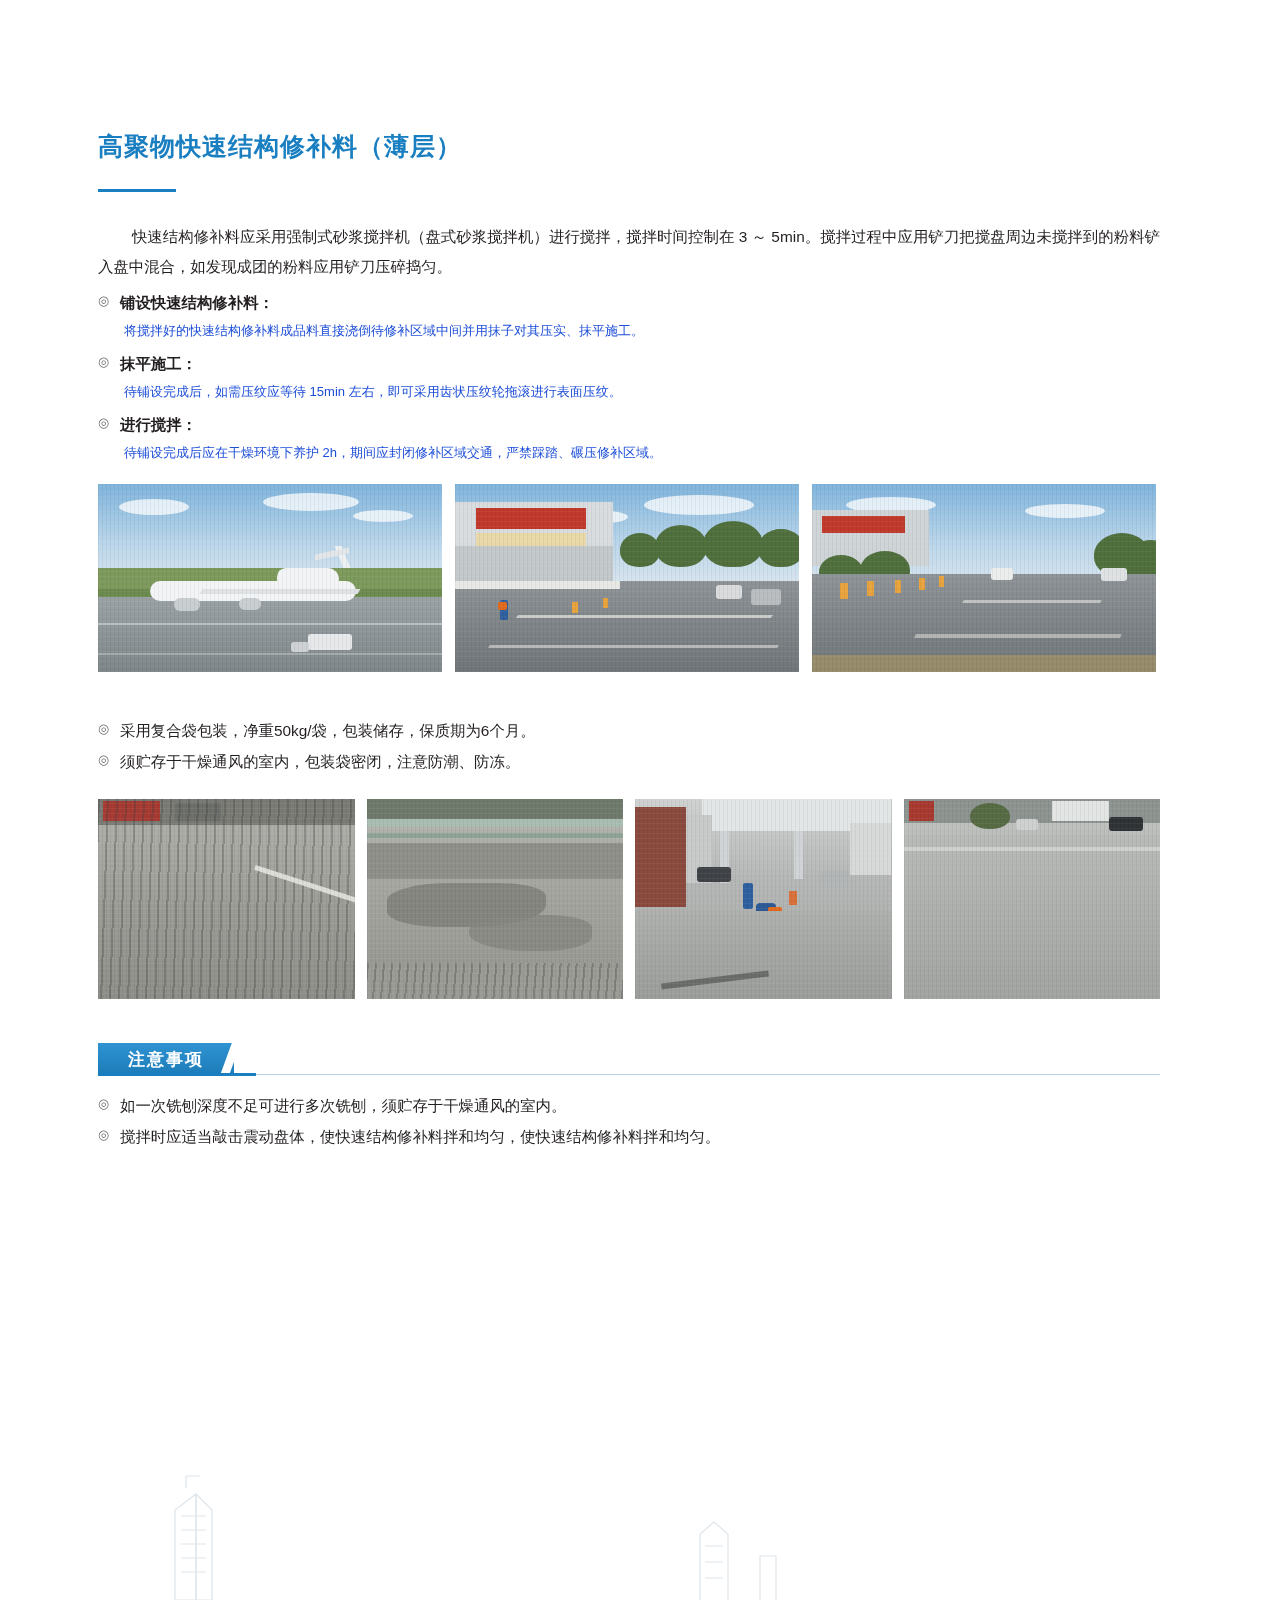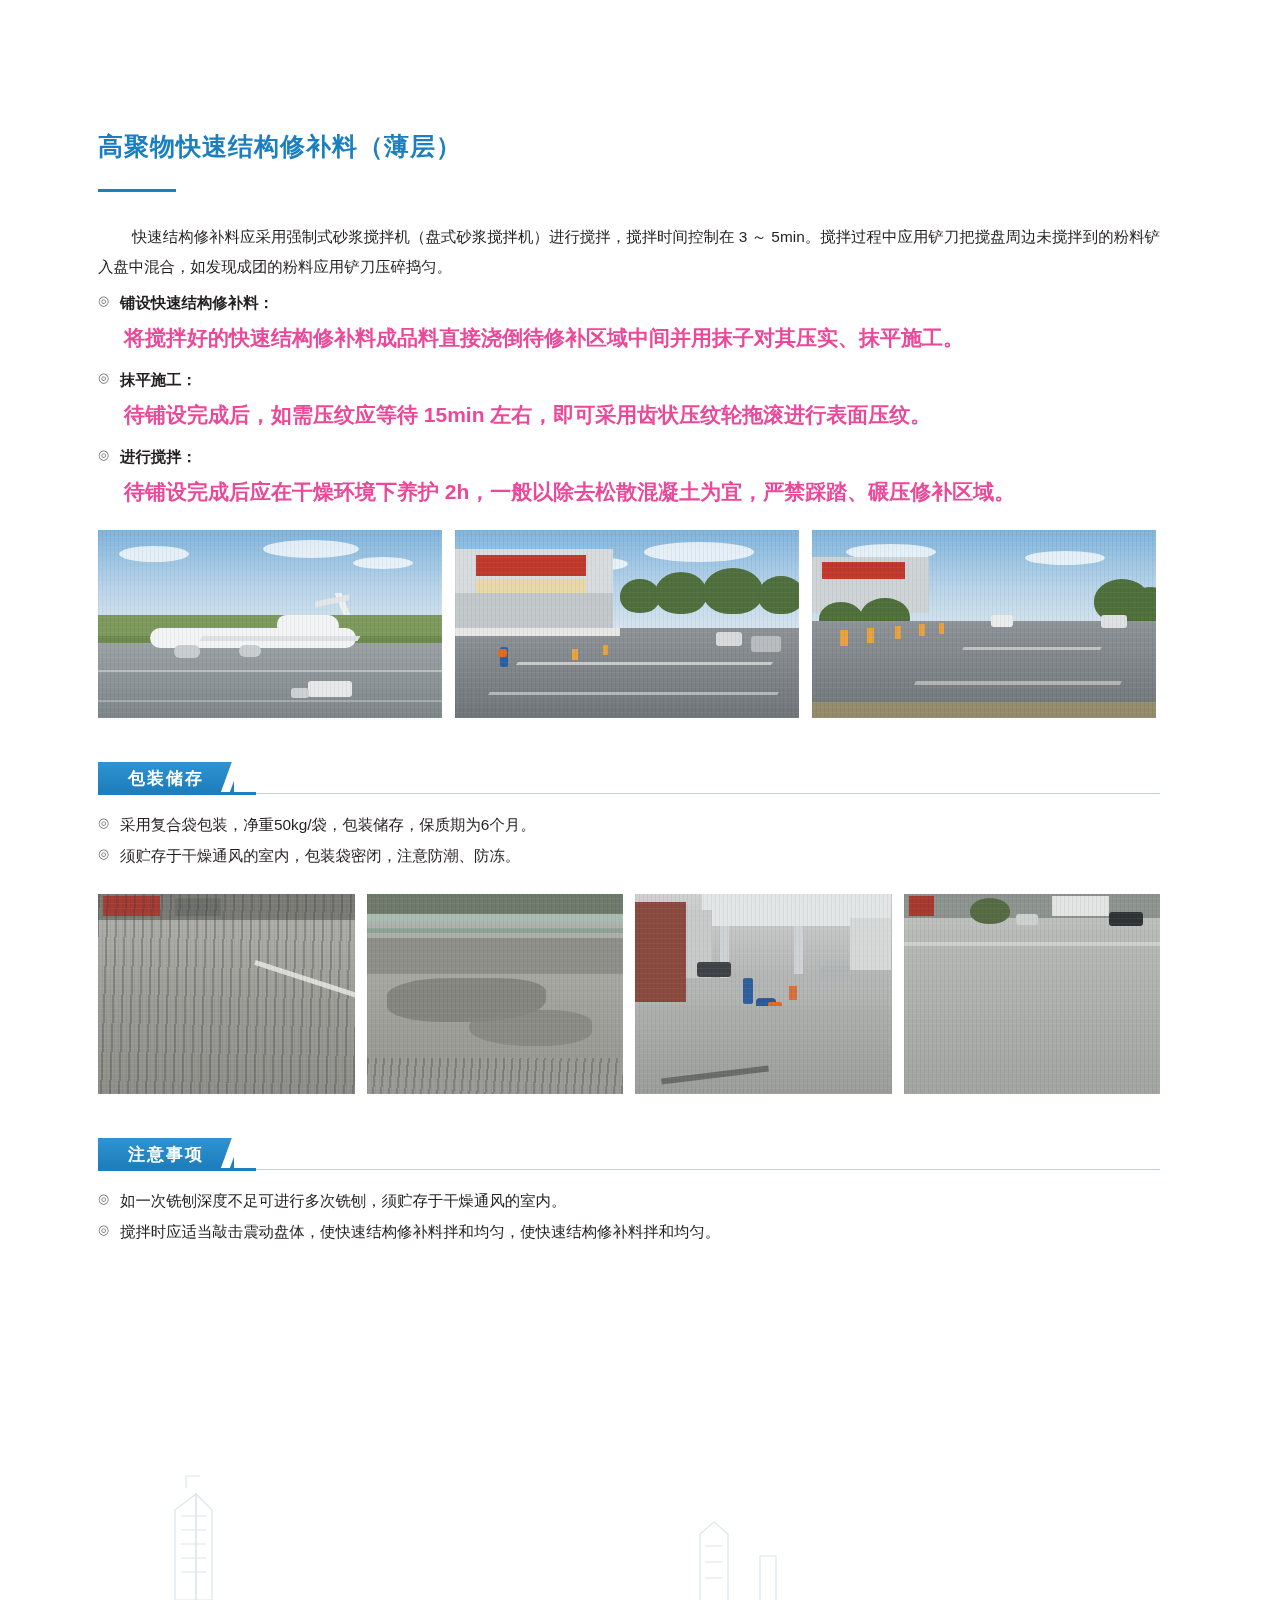--- a/index.html
+++ b/index.html
@@ -75,25 +75,24 @@
     color: #6d6e71;
     line-height: 1.95;
   }
   .bullet-strong {
     font-size: 15.4px;
     font-weight: 700;
     color: #231f20;
     line-height: 1.95;
   }
   .sub-para {
-    font-size: 21px;
+    font-size: 13px;
     line-height: 1.95;
-    color: #ec4899;
+    color: #1d4ed8;
     margin: 0 0 2px 26px;
-    font-weight: bold;
   }
 
   
   .img-row {
     display: flex;
     gap: 13px;
     margin-top: 18px;
   }
   .photo {
     position: relative;
@@ -241,21 +240,21 @@
     <div class="bullet-line">
       <span class="bullet-mark">◎</span>
       <span class="bullet-strong">抹平施工：</span>
     </div>
     <p class="sub-para">待铺设完成后，如需压纹应等待 15min 左右，即可采用齿状压纹轮拖滚进行表面压纹。</p>
 
     <div class="bullet-line">
       <span class="bullet-mark">◎</span>
       <span class="bullet-strong">进行搅拌：</span>
     </div>
-    <p class="sub-para">待铺设完成后应在干燥环境下养护 2h，一般以除去松散混凝土为宜，严禁踩踏、碾压修补区域。</p>
+    <p class="sub-para">待铺设完成后应在干燥环境下养护 2h，期间应封闭修补区域交通，严禁踩踏、碾压修补区域。</p>
 
     <div class="img-row row1">
 
       <div class="photo p1">
         <div class="sky"></div>
         <div class="cloud" style="left:6%;top:8%;width:70px;height:16px;"></div>
         <div class="cloud" style="left:48%;top:5%;width:96px;height:18px;"></div>
         <div class="cloud" style="left:74%;top:14%;width:60px;height:12px;"></div>
         <div class="grass" style="top:45%;height:11%;background:#7d9a5c;"></div>
         <div class="grass" style="top:56%;height:6%;background:#6d8a4f;"></div>
@@ -318,26 +317,20 @@
         <div class="car" style="left:52%;top:45%;width:22px;height:12px;background:#eceeee;"></div>
         <div class="car" style="left:84%;top:45%;width:26px;height:13px;background:#dfe2e3;"></div>
         <div class="line-mark" style="left:44%;top:62%;width:40%;height:3px;transform:skewX(-28deg);opacity:.6;"></div>
         <div class="line-mark" style="left:30%;top:80%;width:60%;height:4px;transform:skewX(-22deg);opacity:.5;"></div>
         <div style="position:absolute;left:0;bottom:0;width:100%;height:9%;background:#b9a05b;opacity:.5;"></div>
         <div class="grain"></div>
       </div>
     </div>
 
     <div class="section">
-      <div class="chip-wrap">
-        <div class="chip-rule"></div>
-        <div class="chip">包装储存</div>
-        <div class="chip-tail" style="left:128px;"></div>
-        <div class="chip-accent"></div>
-      </div>
 
       <div class="list">
         <div class="list-item">
           <span class="list-bullet">◎</span>
           <span>采用复合袋包装，净重50kg/袋，包装储存，保质期为6个月。</span>
         </div>
         <div class="list-item">
           <span class="list-bullet">◎</span>
           <span>须贮存于干燥通风的室内，包装袋密闭，注意防潮、防冻。</span>
         </div>

